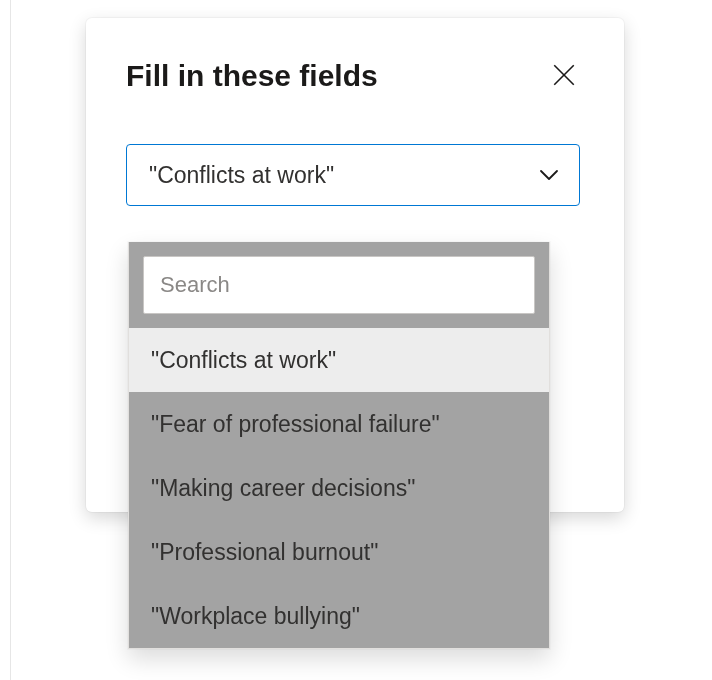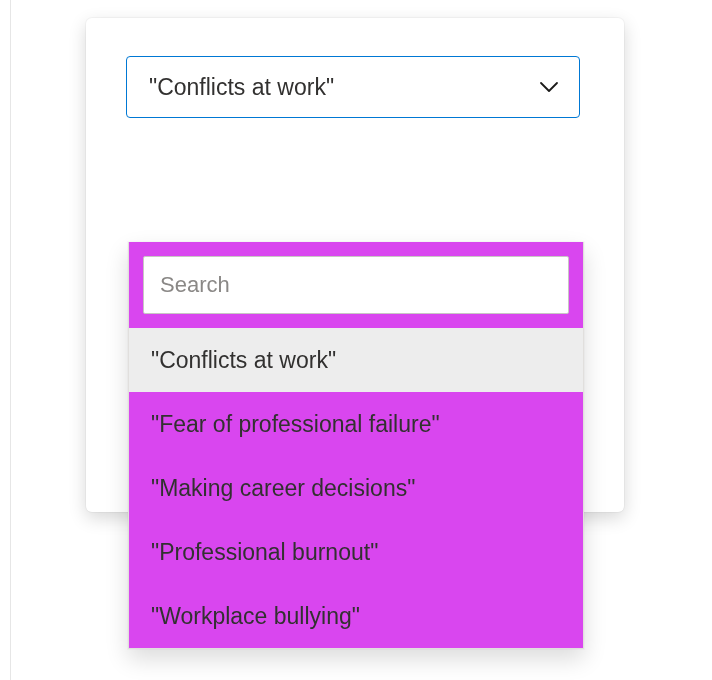--- a/index.html
+++ b/index.html
@@ -80,22 +80,22 @@
       background: #fff;
     }
     .select-value {
       font-size: 23px;
       color: #323130;
     }
     .chevron svg { width: 20px; height: 14px; display:block; }
     .dropdown {
       position: absolute;
       left: 128px; top: 242px;
-      width: 456px;
-      background: #d946ef;
+      width: 422px;
+      background: #a3a3a3;
       border: 1px solid #e1dfdd;
       border-top: none;
       box-shadow: 0 10px 22px rgba(0,0,0,0.14), 0 0 0 1px rgba(0,0,0,0.02);
     }
     .dropdown-search-wrap {
       padding: 14px 14px 14px 14px;
     }
     .dropdown-search {
       width: 100%;
       height: 58px;
@@ -124,20 +124,31 @@
   </style>
 </head>
 <body>
 
 <div class="page-bg">
   <div class="hairline"></div>
   <div class="behind-btn"></div>
 </div>
 
 <div class="modal">
+  <div class="modal-header">
+    <div class="modal-title">Fill in these fields</div>
+    <button class="close-btn">
+      <span>
+        <svg viewBox="0 0 24 24" fill="none" stroke="#1b1a19" stroke-width="1.4">
+          <line x1="3" y1="3" x2="21" y2="21"></line>
+          <line x1="21" y1="3" x2="3" y2="21"></line>
+        </svg>
+      </span>
+    </button>
+  </div>
 
 
   <div class="select-box">
     <span class="select-value">"Conflicts at work"</span>
     <span class="chevron">
       <svg viewBox="0 0 20 12" fill="none" stroke="#1b1a19" stroke-width="1.8" stroke-linecap="round" stroke-linejoin="round">
         <polyline points="2,2 10,10 18,2"></polyline>
       </svg>
     </span>
   </div>

